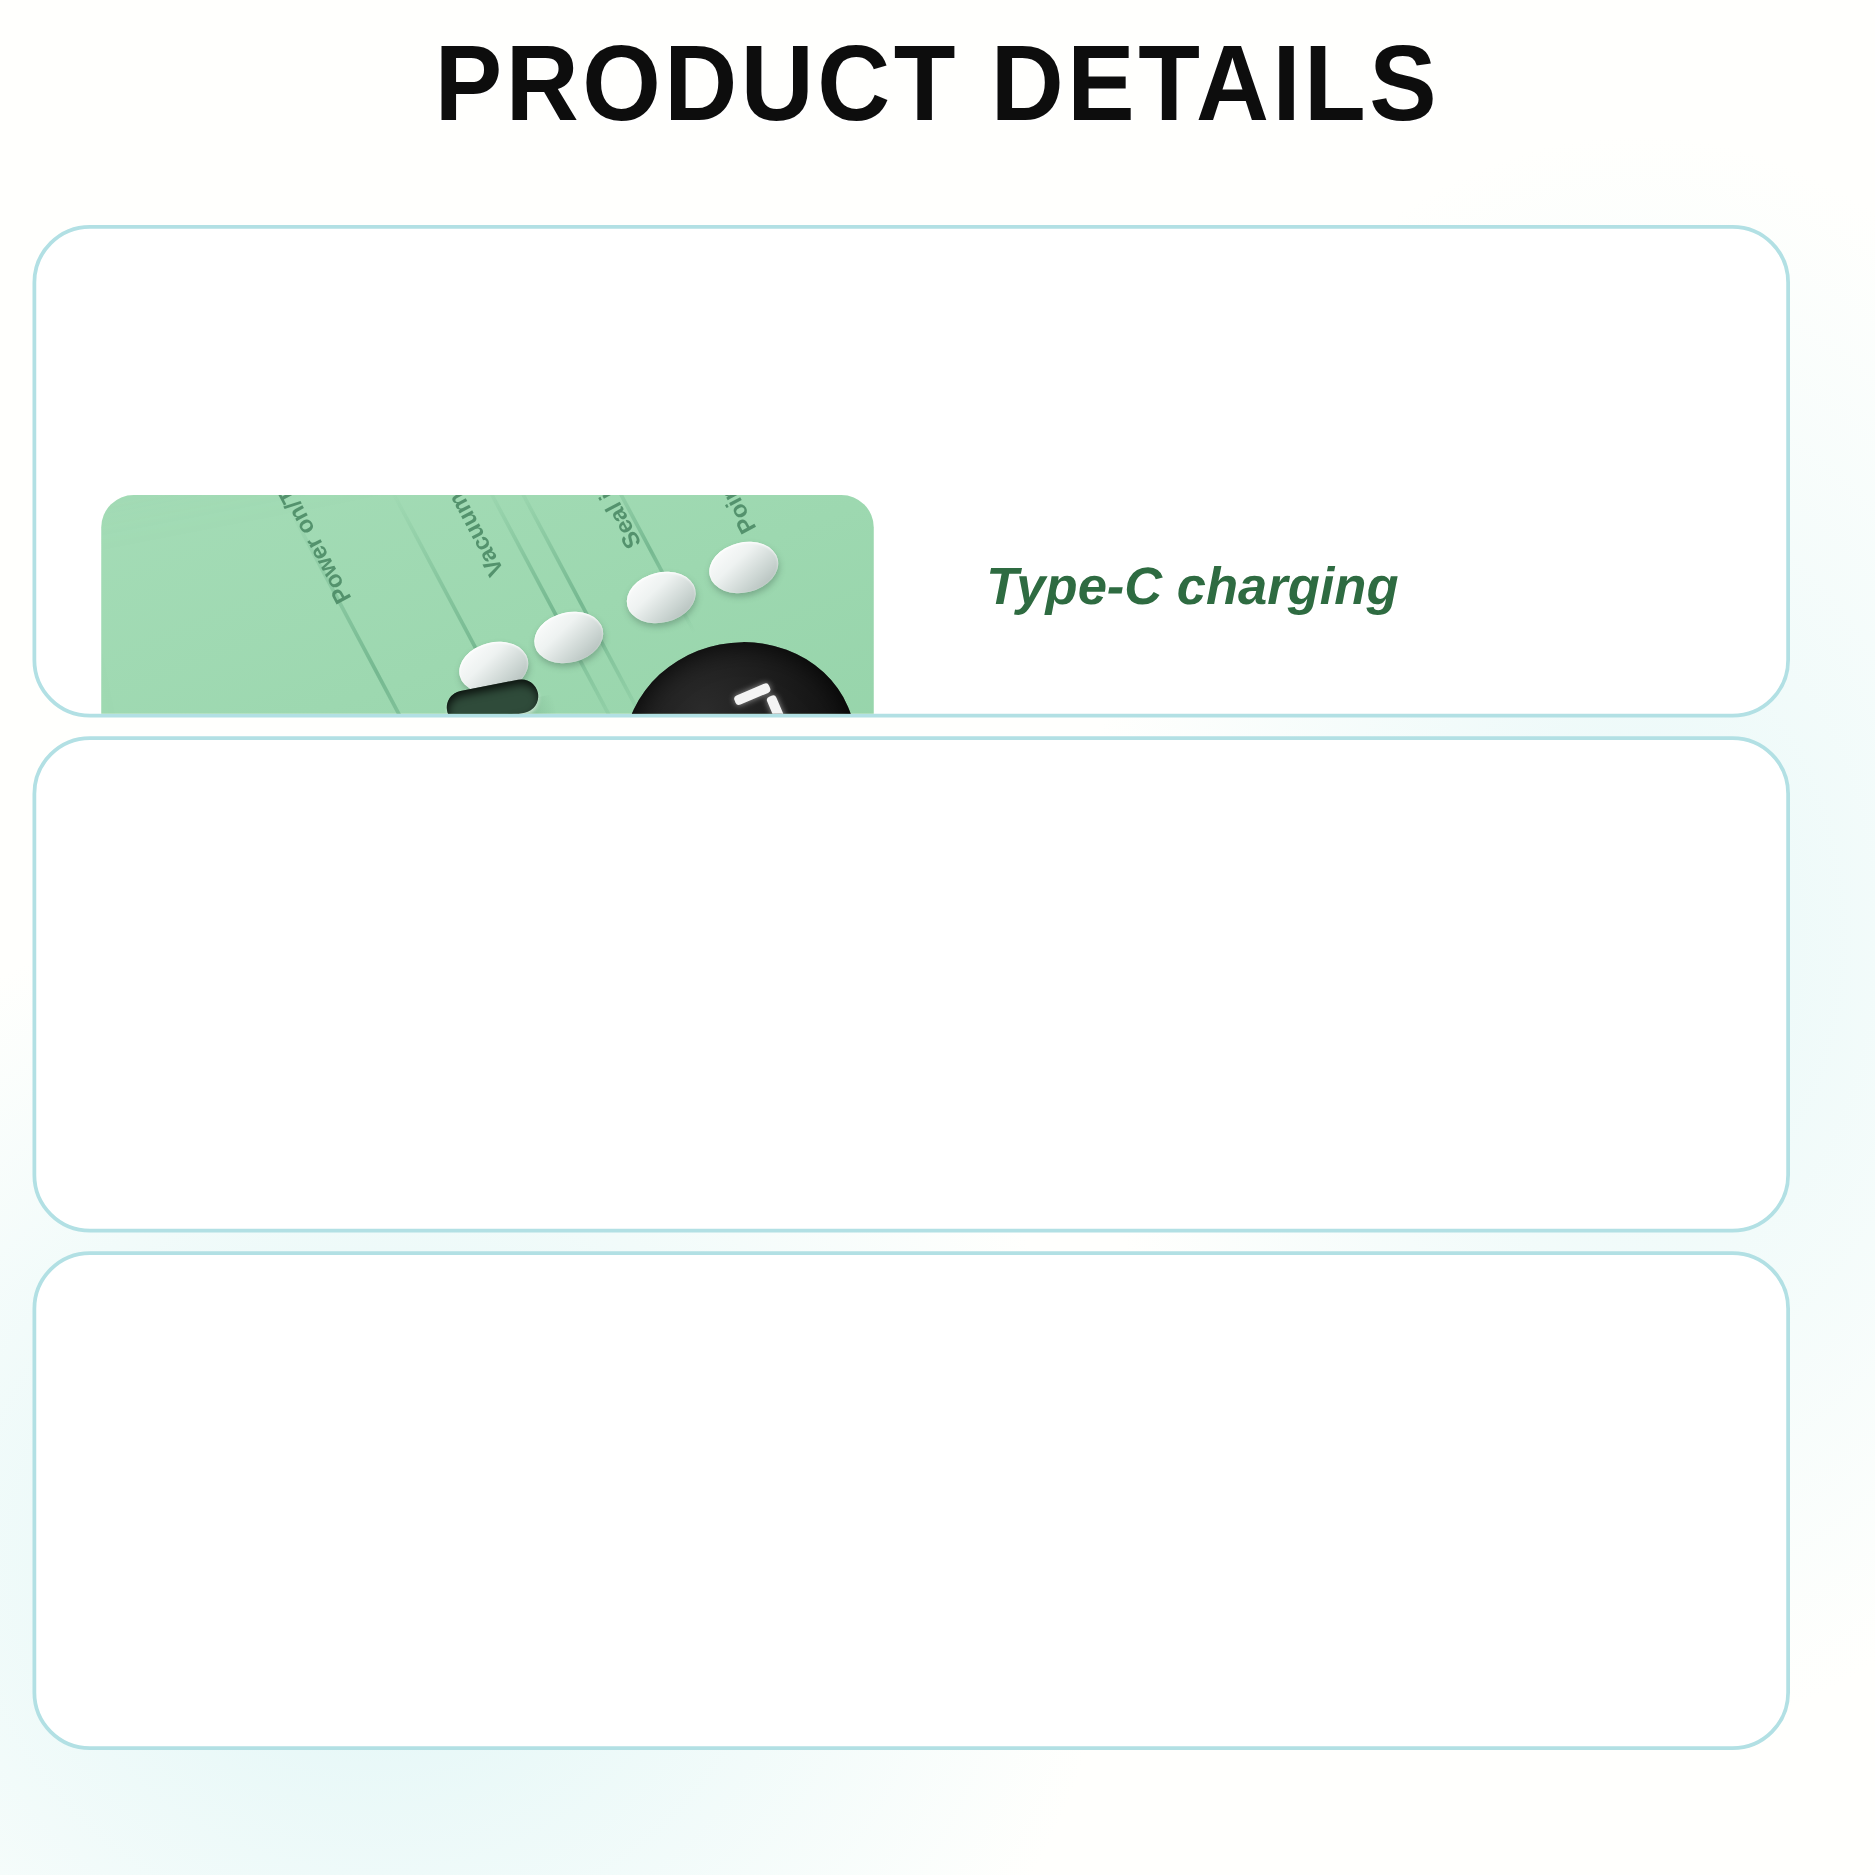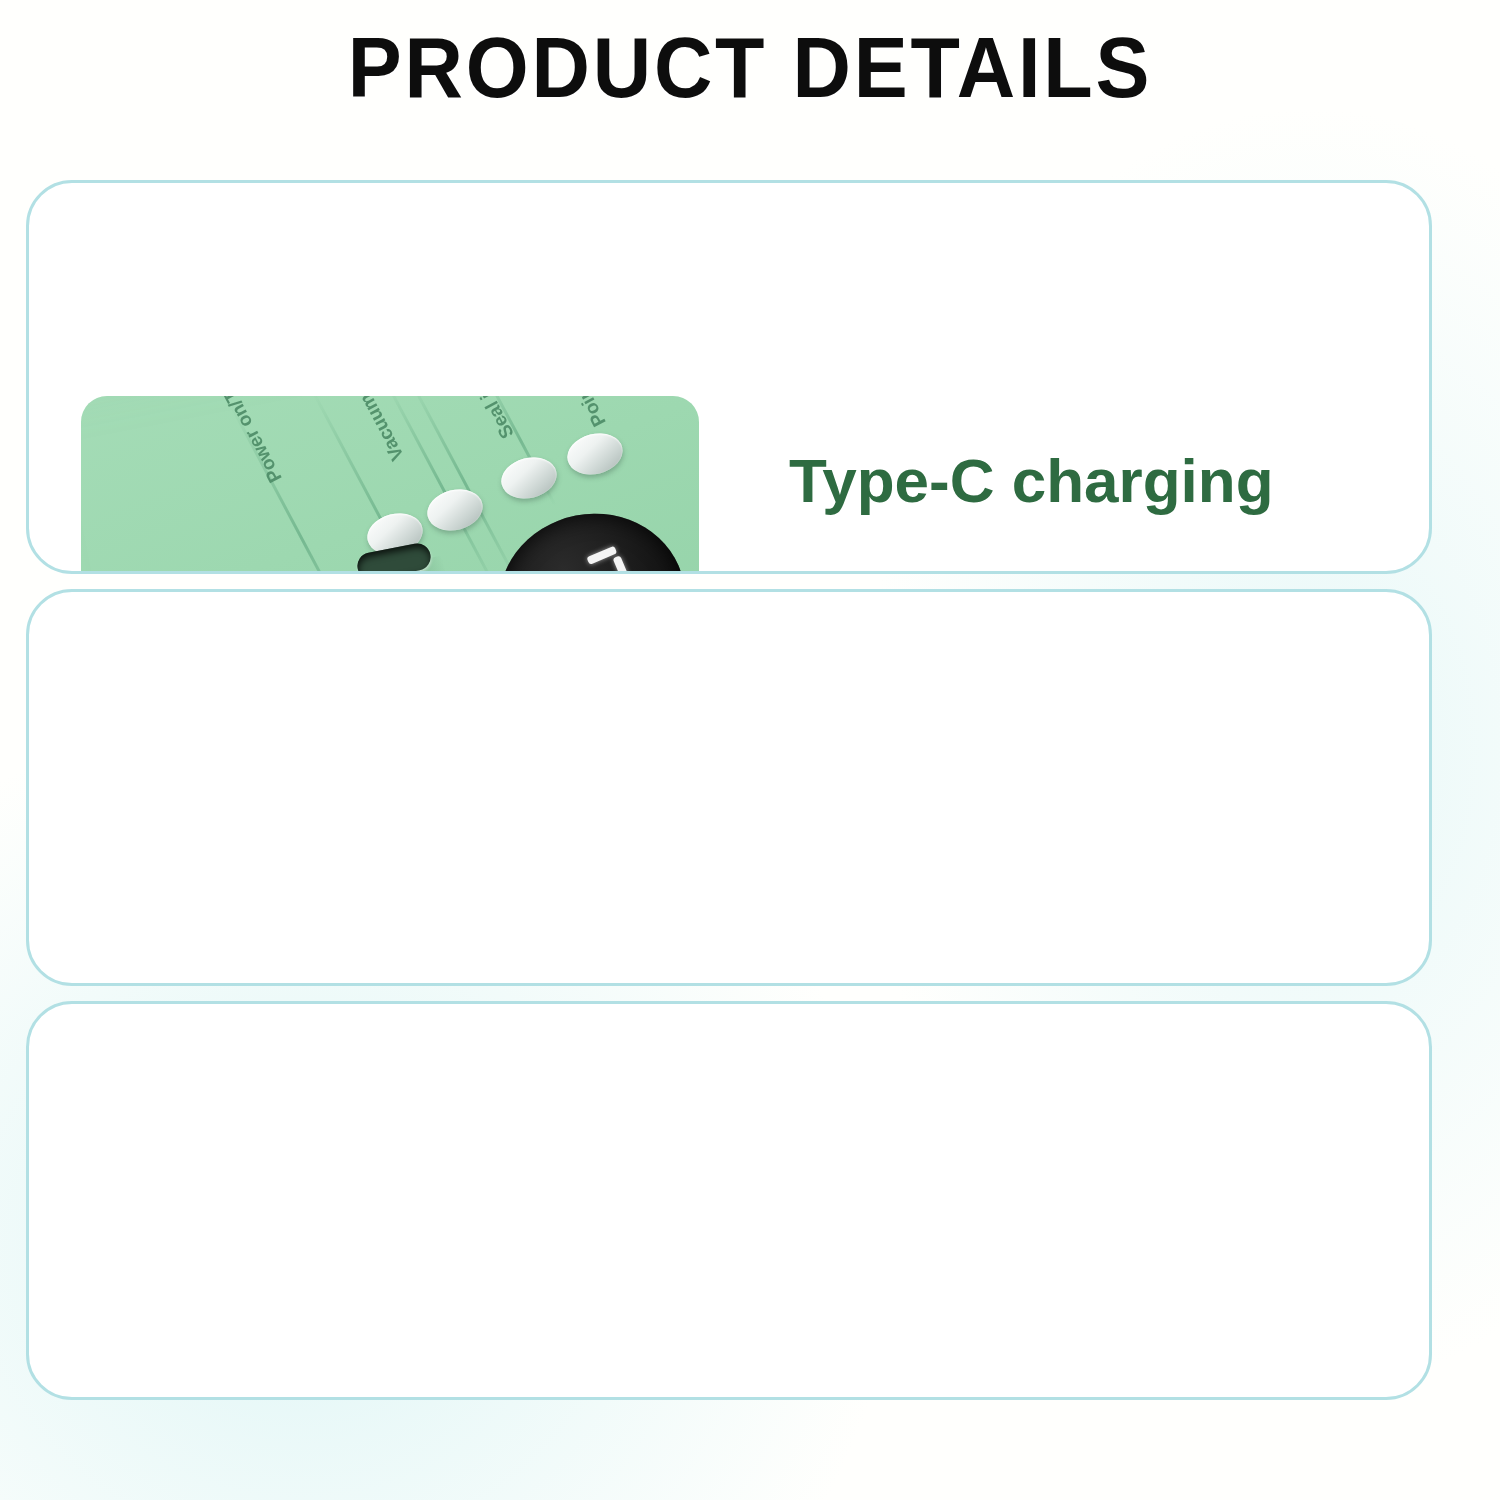--- a/index.html
+++ b/index.html
@@ -66,21 +66,21 @@
   .heading {
     font-family:"Liberation Sans Narrow","Liberation Sans", sans-serif;
     font-weight:bold;
     color:#2e6b41;
     letter-spacing:0px;
     white-space:nowrap;
     text-shadow:2px 2px 2px rgba(255,255,255,.9);
   }
 
   #t1 { left:760px; top:262px; }
-  #t1 .heading { font-size:62px; }
+  #t1 .heading { font-size:42px;font-style:italic; }
 
   
   .photo { position:absolute; overflow:hidden; }
   #photo-1 {
     left:52px; top:213px; width:618px; height:325px;
     border-radius:26px;
     background:#f7fbf8;
   }
   .p1-body {
     position:absolute; left:-12%; top:-34%; width:138%; height:168%;

